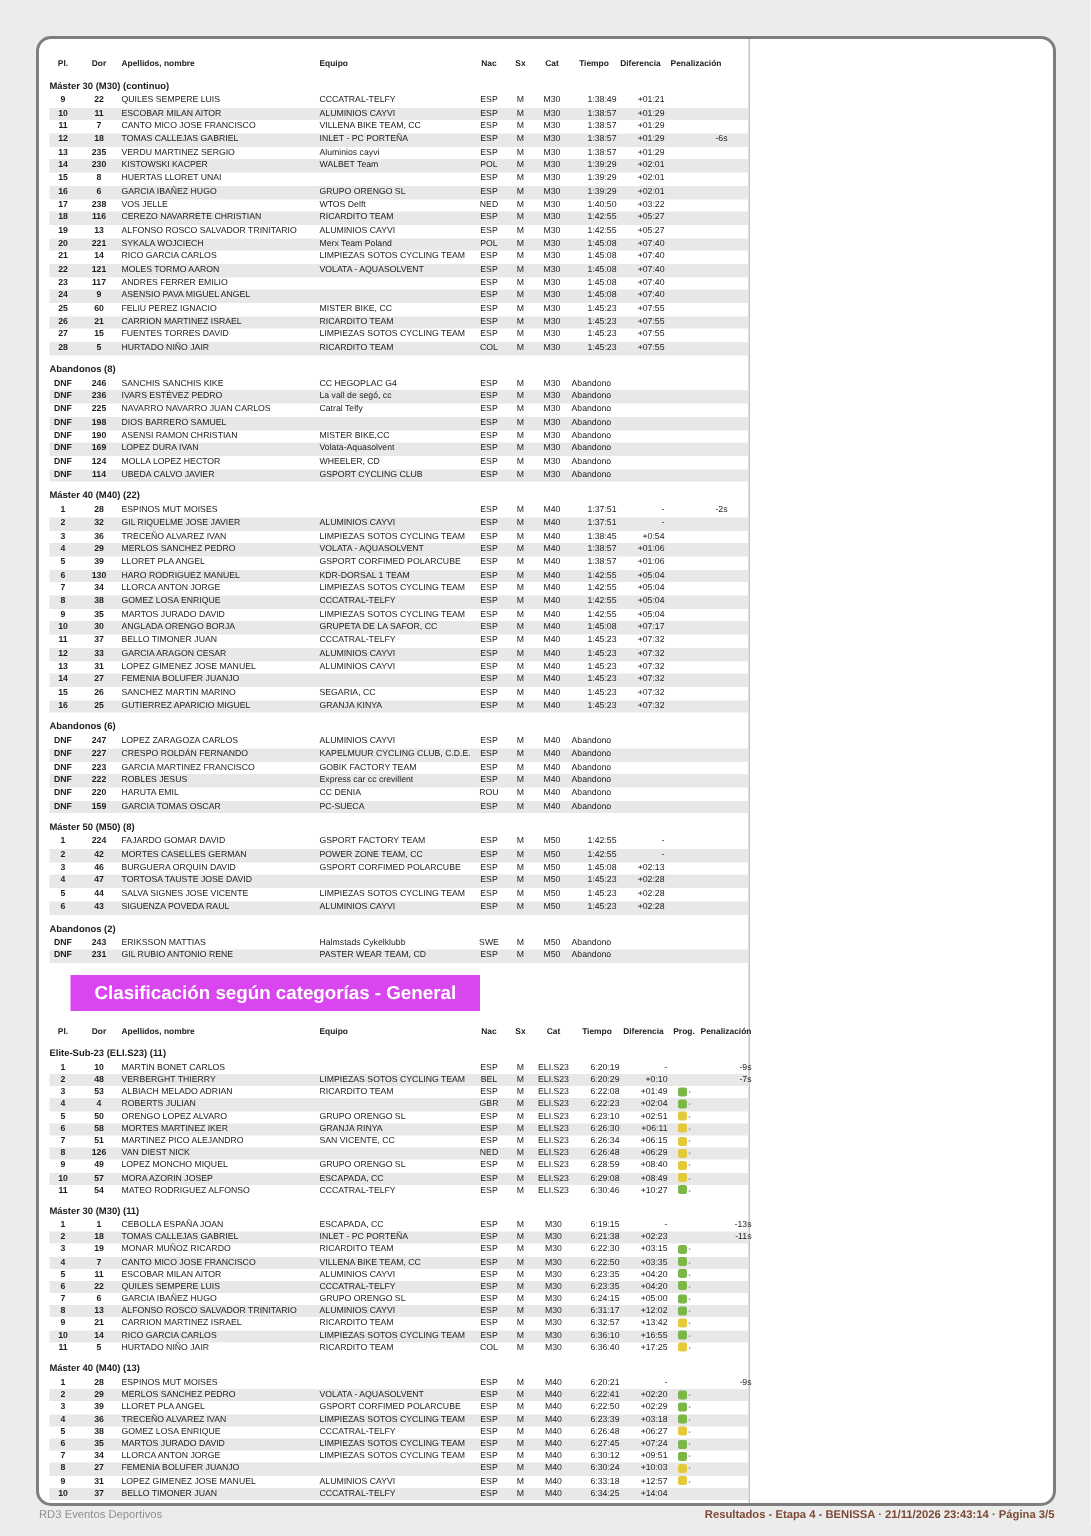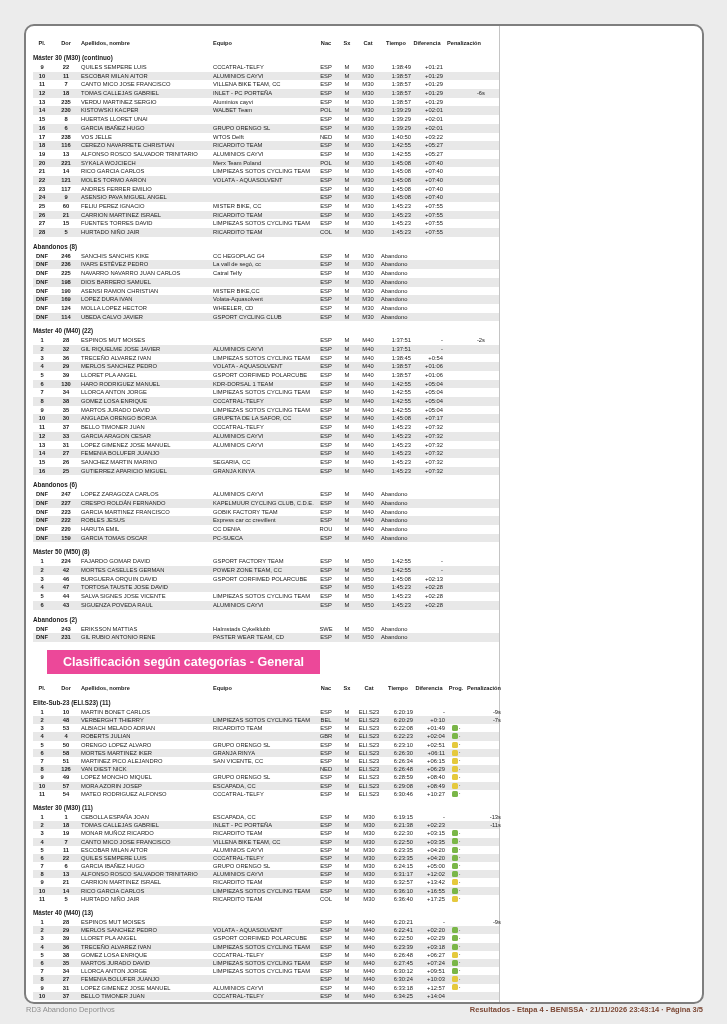--- a/index.html
+++ b/index.html
@@ -769,21 +769,21 @@
           <div class="c lft">GIL RUBIO ANTONIO RENE</div>
           <div class="c lft">PASTER WEAR TEAM, CD</div>
           <div class="c ctr">ESP</div>
           <div class="c ctr">M</div>
           <div class="c ctr">M50</div>
           <div class="c lft">Abandono</div>
           <div class="c rgt"></div>
           <div class="c rgt"></div>
         </div>
       </div>
-    <div class="banner" id="banner" style="background: #ec4899;">Clasificación según categorías - General</div>
+    <div class="banner" id="banner" style="background: #d946ef;">Clasificación según categorías - General</div>
     <div id="general-block" class="gen">
         <div class="cols grid-gen">
           <div class="c ctr">Pl.</div>
           <div class="c ctr">Dor</div>
           <div class="c lft">Apellidos, nombre</div>
           <div class="c lft">Equipo</div>
           <div class="c ctr">Nac</div>
           <div class="c ctr">Sx</div>
           <div class="c ctr">Cat</div>
           <div class="c ctr">Tiempo</div>
@@ -1208,15 +1208,15 @@
           <div class="c rgt">6:34:25</div>
           <div class="c rgt">+14:04</div>
           <div class="c ctr"></div>
           <div class="c rgt"></div>
         </div>
       </div>
   </div>
 </div>
 
 <div class="footer">
-  <span class="footer-left">RD3 Abandono Deportivos</span>
+  <span class="footer-left">RD3 Eventos Deportivos</span>
   <span class="footer-right" id="footer-right" style="color: rgb(125, 73, 54);">Resultados -  Etapa 4 - BENISSA · 21/11/2026 23:43:14 · Página 3/5</span>
 </div>
 
 </body></html>

